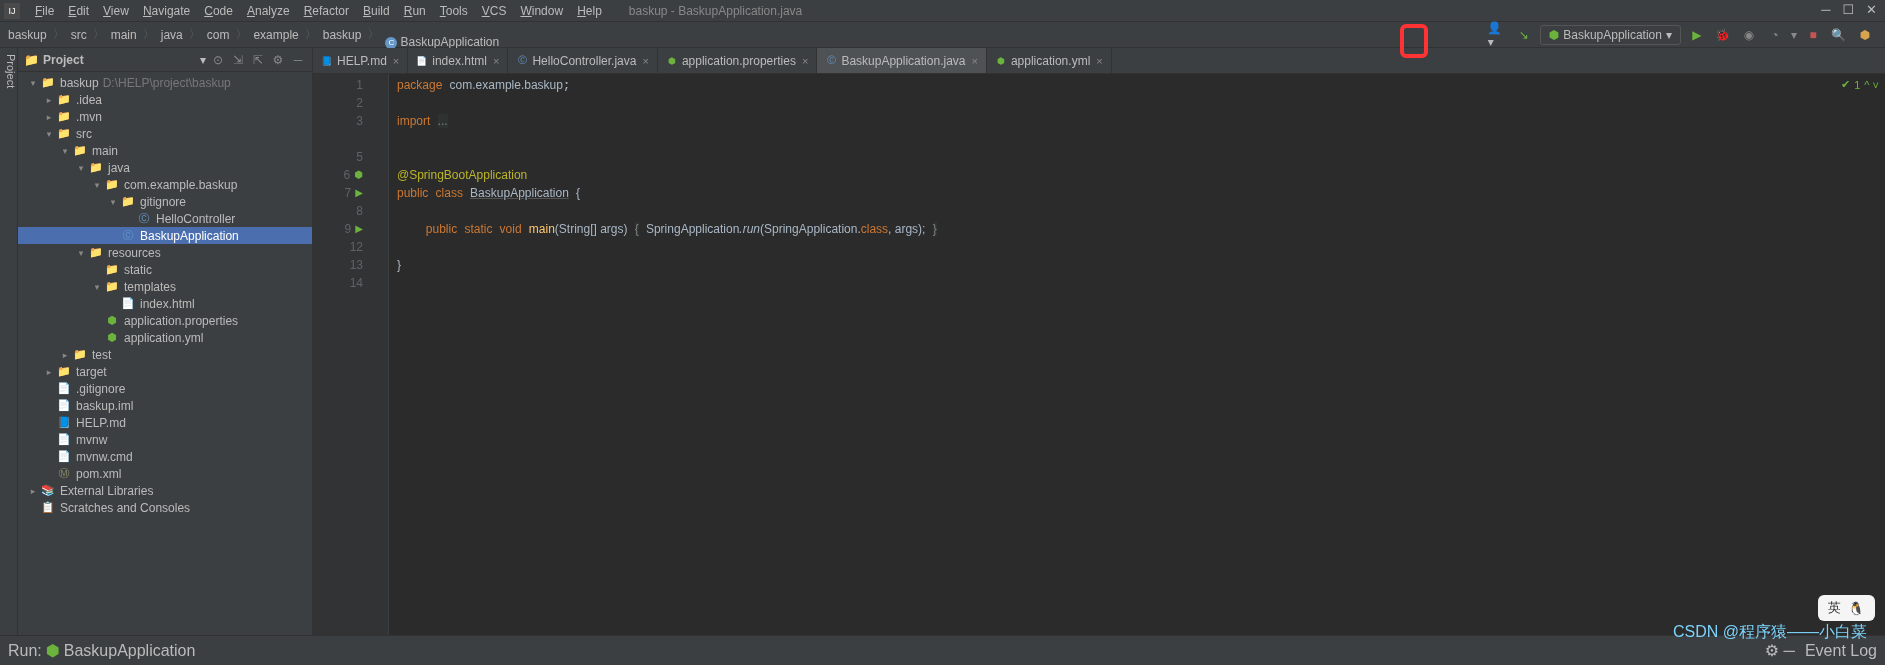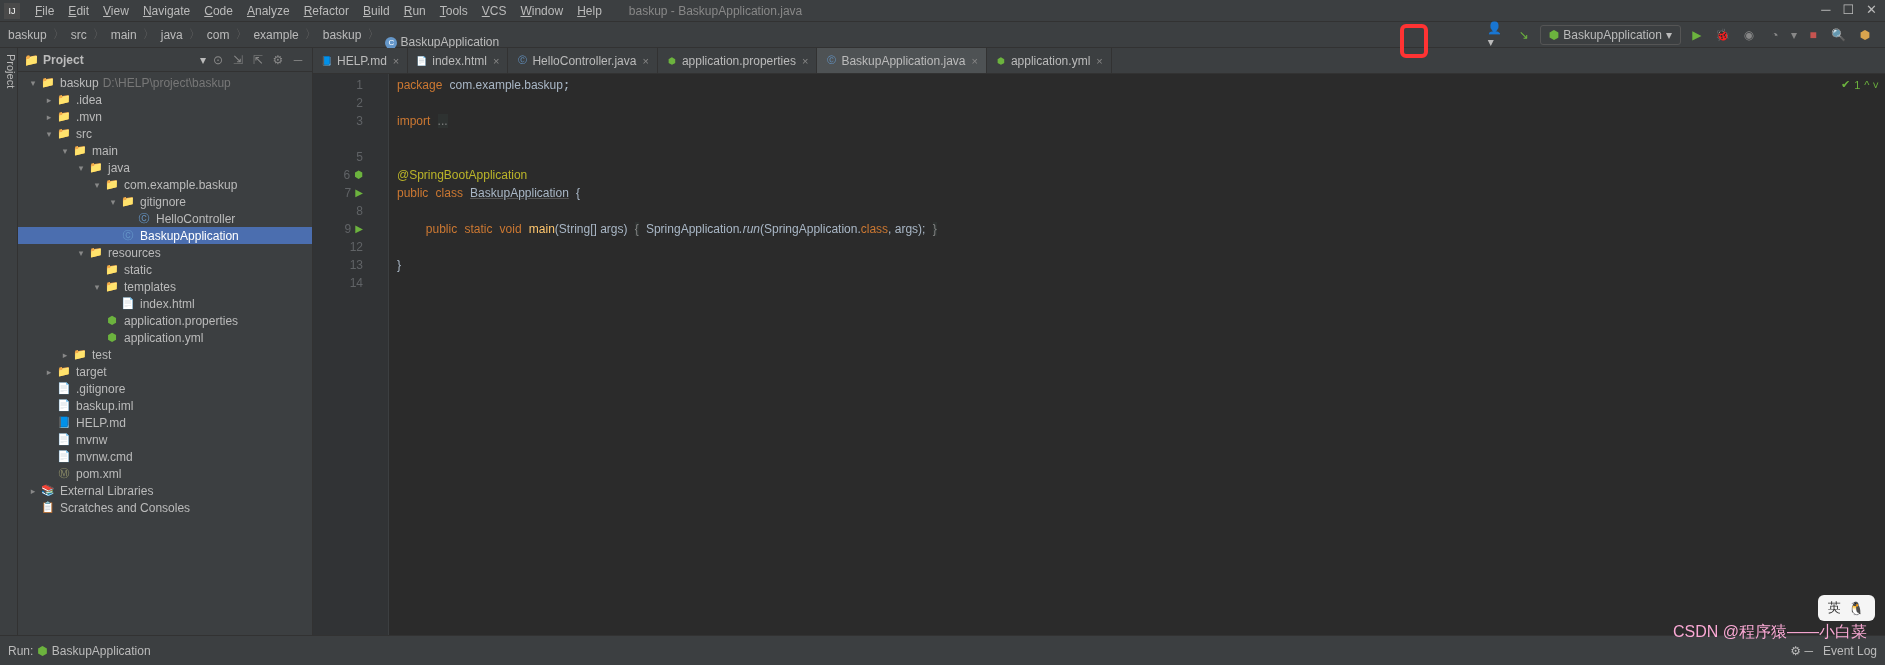--- a/index.html
+++ b/index.html
@@ -62,26 +62,26 @@
 .code { flex: 1; padding: 2px 8px; font-family: "JetBrains Mono", Consolas, monospace; font-size: 12px; line-height: 18px; white-space: pre; color: #a9b7c6; }
 .kw { color: #cc7832; }
 .ann { color: #bbb529; }
 .mtd { color: #ffc66d; }
 .underline { text-decoration: underline; text-decoration-color: #555; }
 .fold { color: #808080; background: #3b514d33; }
 .italic { font-style: italic; }
 .problems-bar { position: absolute; right: 6px; top: 4px; font-size: 11px; color: #6cb33e; display: flex; gap: 4px; align-items: center; }
 
 
-.bottom { position: absolute; bottom: 0; left: 0; right: 0; height: 30px; background: #3c3f41; border-top: 1px solid #323232; display: flex; align-items: center; padding: 0 8px; font-size: 12px; }
+.bottom { position: absolute; bottom: 0; left: 0; right: 0; height: 30px; background: #3c3f41; border-top: 1px solid #323232; display: flex; align-items: center; padding: 0 8px; font-size: 16px; }
 .bottom-tab { display: flex; align-items: center; gap: 4px; cursor: pointer; margin-right: 16px; }
 .bottom-right { margin-left: auto; display: flex; gap: 10px; align-items: center; }
 
 
-.watermark { position: absolute; right: 18px; bottom: 22px; color: #f9a8d4; font-size: 16px; pointer-events: none; }
+.watermark { position: absolute; right: 18px; bottom: 22px; color: #7dd3fc; font-size: 16px; pointer-events: none; }
 .ime-indicator { position: absolute; right: 10px; bottom: 44px; background: #f5f5f5; color: #333; border-radius: 6px; padding: 4px 10px; font-size: 13px; display: flex; gap: 8px; align-items: center; }
 </style>
 </head>
 <body>
 
 <div class="menu-bar">
   <div class="app-icon">IJ</div>
   <div id="menu-items"><span class="menu-item"><u>F</u>ile</span><span class="menu-item"><u>E</u>dit</span><span class="menu-item"><u>V</u>iew</span><span class="menu-item"><u>N</u>avigate</span><span class="menu-item"><u>C</u>ode</span><span class="menu-item"><u>A</u>nalyze</span><span class="menu-item"><u>R</u>efactor</span><span class="menu-item"><u>B</u>uild</span><span class="menu-item"><u>R</u>un</span><span class="menu-item"><u>T</u>ools</span><span class="menu-item"><u>V</u>CS</span><span class="menu-item"><u>W</u>indow</span><span class="menu-item"><u>H</u>elp</span></div>
   <div class="title-text">baskup - BaskupApplication.java</div>
   <div class="window-controls">

